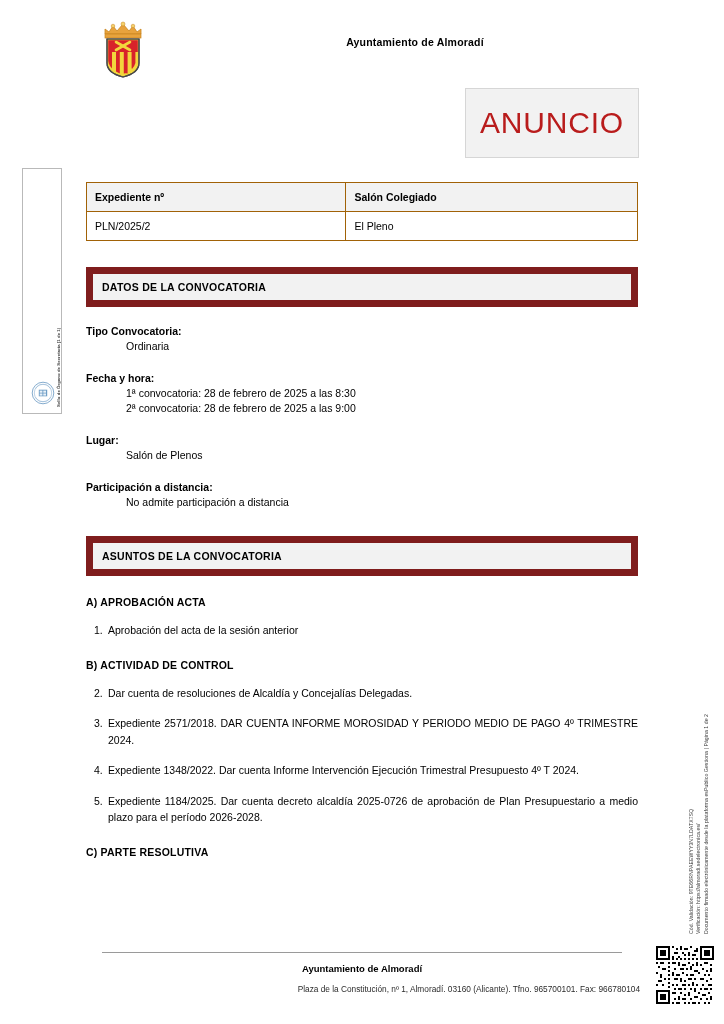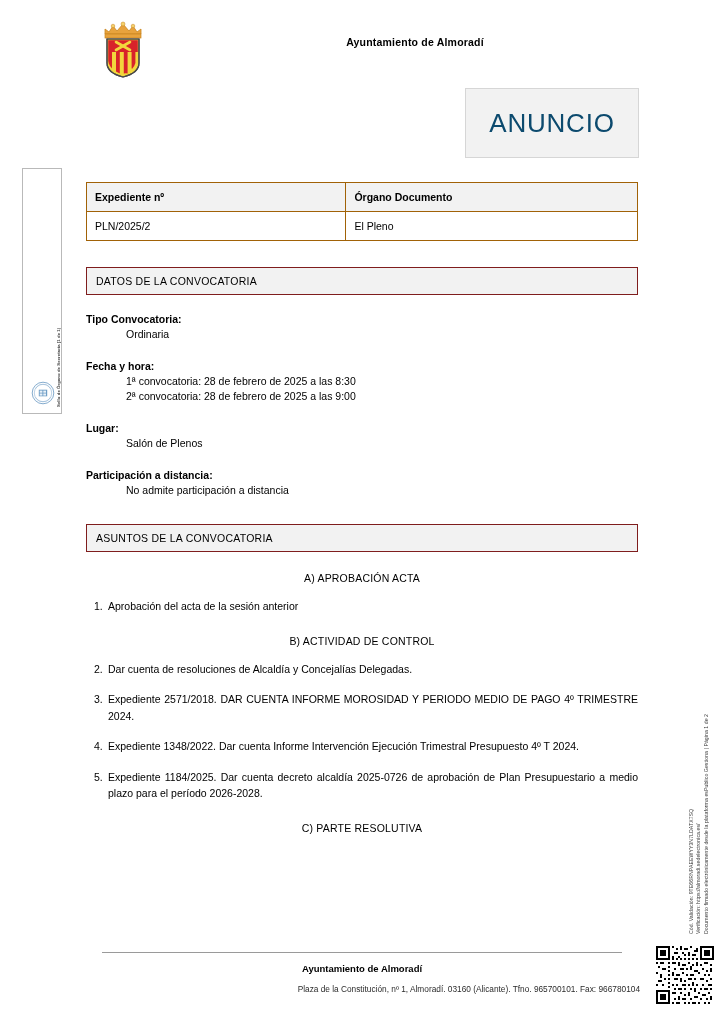--- a/index.html
+++ b/index.html
@@ -82,23 +82,23 @@
     width: 174px;
     height: 70px;
     background: #f2f2f2;
     border: 1px solid #d6d6d6;
     box-sizing: border-box;
     display: flex;
     align-items: center;
     justify-content: center;
   }
   .anuncio-box span {
-    font-size: 26px;
+    font-size: 30px;
     letter-spacing: 0.8px;
-    color: #0c4a6e;
+    color: #b91c1c;
   }
 
   
   .content {
     position: absolute;
     left: 86px;
     top: 182px;
     width: 552px;
   }
 
@@ -122,48 +122,47 @@
     font-size: 10.5px;
   }
   table.exp-table td {
     background: #ffffff;
     font-weight: normal;
   }
   table.exp-table .col-a { width: 44%; }
 
   .section-bar {
     background: #f2f2f2;
-    border: 1px solid #7f1d1d;
+    border: 7px solid #7f1d1d;
     box-sizing: border-box;
     padding: 7px 9px;
     font-size: 10.5px;
-    font-weight: normal;
+    font-weight: bold;
     letter-spacing: 0.25px;
     margin-top: 26px;
   }
 
   .field-group { margin-top: 18px; }
   .field-label {
     font-size: 10.5px;
     font-weight: bold;
     margin-bottom: 2px;
     margin-top: 12px;
   }
   .field-value {
     font-size: 10.5px;
     line-height: 15px;
     margin-left: 40px;
   }
 
   .part-heading {
     font-size: 10.5px;
-    font-weight: normal;
+    font-weight: bold;
     letter-spacing: 0.2px;
     margin-top: 20px;
-    text-align: center;
   }
 
   ol.items {
     list-style: none;
     margin: 0;
     padding: 0;
   }
   ol.items li {
     display: flex;
     margin-top: 14px;
@@ -292,21 +291,21 @@
 <div class="anuncio-box">
   <span>ANUNCIO</span>
 </div>
 
 <div class="content">
 
   <table class="exp-table">
     <thead>
       <tr>
         <th class="col-a">Expediente nº</th>
-        <th>Órgano Documento</th>
+        <th>Salón Colegiado</th>
       </tr>
     </thead>
     <tbody>
       <tr>
         <td>PLN/2025/2</td>
         <td>El Pleno</td>
       </tr>
     </tbody>
   </table>
 

